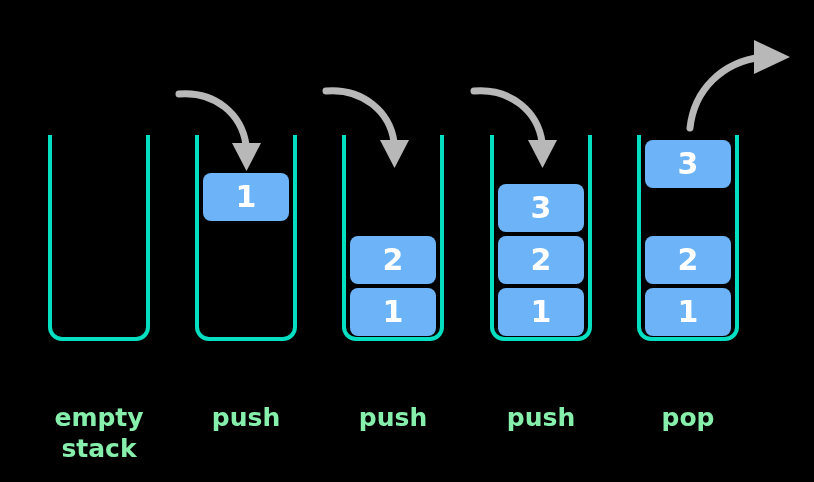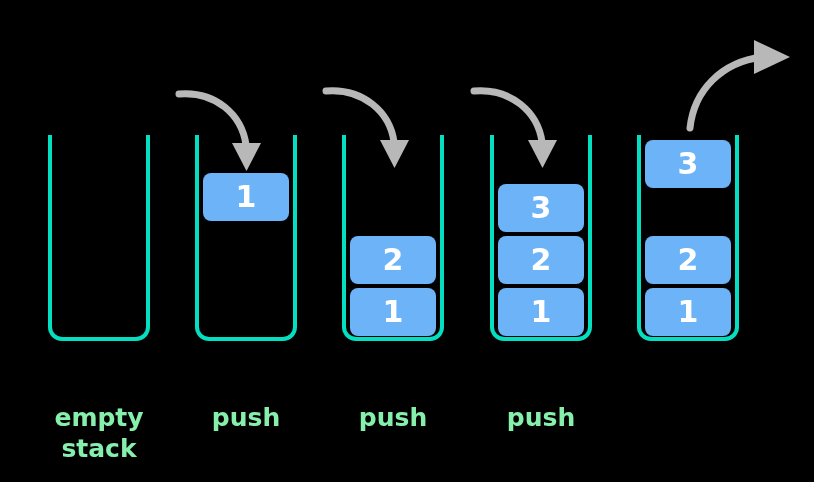--- a/index.html
+++ b/index.html
@@ -108,20 +108,21 @@
     <div class="box" style="top:236px;">2</div>
     <div class="box" style="top:288px;">1</div>
     <div class="caption">push</div>
   </div>
 
   <div class="stack-col" style="left:613px;">
     <div class="container-u"></div>
     <div class="box" style="top:140px;">3</div>
     <div class="box" style="top:236px;">2</div>
     <div class="box" style="top:288px;">1</div>
+    <div class="caption">pop</div>
   </div>
 
   <svg class="arrow-svg" viewBox="0 0 814 482">
 
     <g>
       <path d="M179,94 C216,91 242,115 246,145" stroke="#b8b8b8" stroke-width="7" fill="none" stroke-linecap="round"></path>
       <polygon points="232,143 261,143 246.5,171" fill="#b8b8b8"></polygon>
     </g>
 
     <g>

